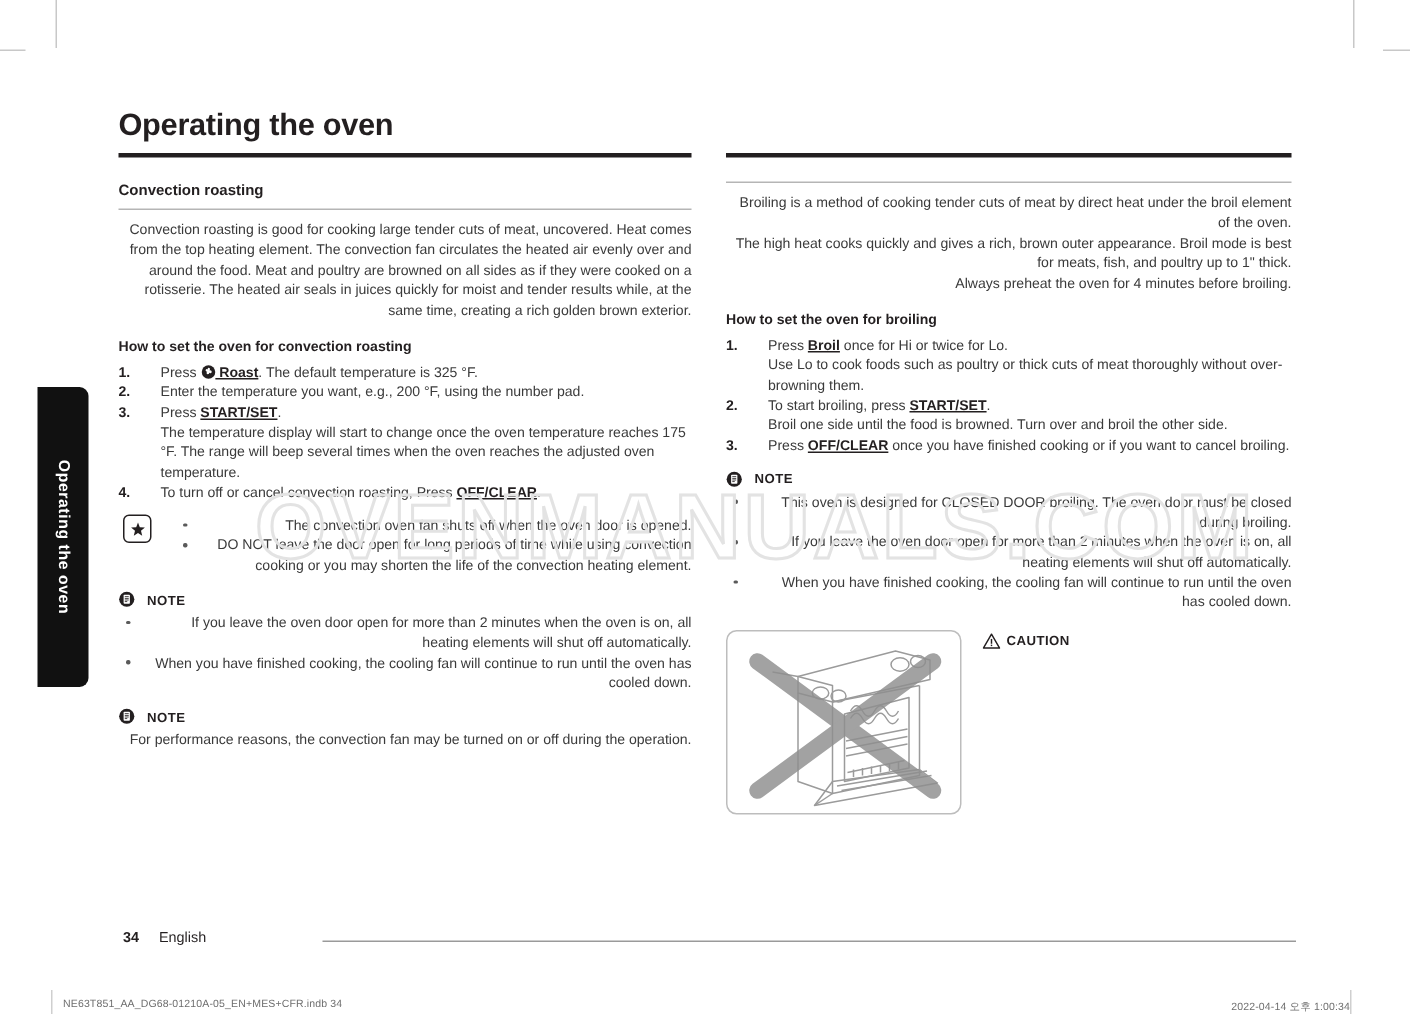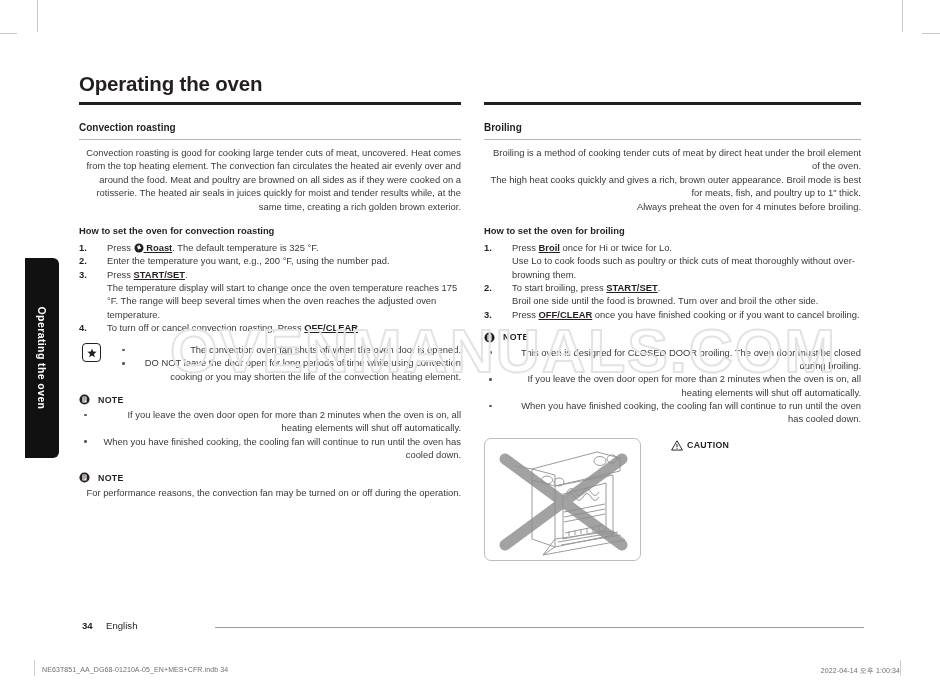--- a/index.html
+++ b/index.html
@@ -133,21 +133,21 @@
   }
   .tip-icon{
     position:absolute;left:3px;top:0;
     width:17px;height:17px;border:1.3px solid #231f20;border-radius:4px;
     display:flex;align-items:center;justify-content:center;
   }
   .tip-block ul.bul > li{padding-left:22px;}
   .tip-block ul.bul > li:before{left:6px;}
 
   
-  .caution-row{display:flex;gap:30px;margin-top:12px;}
+  .caution-row{display:flex;gap:14px;margin-top:12px;}
   .illus{
     width:155px;height:121px;
     border:1px solid #bdbdbd;border-radius:7px;
     flex:0 0 auto;position:relative;background:#fff;
     overflow:hidden;
   }
   .caution-col{flex:1 1 auto;padding-top:2px;}
   .caution-col ul.bul > li{padding-left:21px;}
 
   
@@ -264,21 +264,20 @@
           <rect x="7.6" y="12.4" width="3" height="1" fill="#231f20"></rect>
         </svg>
       <span class="txt">NOTE</span>
     </div>
     <p class="body">For performance reasons, the convection fan may be turned on or off during the operation.</p>
 
   </div>
 
   <div class="col col-right">
 
-    <div class="sec-head">Broiling</div>
     <div class="sec-rule"></div>
 
     <p class="body">Broiling is a method of cooking tender cuts of meat by direct heat under the broil element of the oven.</p>
     <p class="body">The high heat cooks quickly and gives a rich, brown outer appearance. Broil mode is best for meats, fish, and poultry up to 1" thick.</p>
     <p class="body">Always preheat the oven for 4 minutes before broiling.</p>
 
     <div class="sub-head">How to set the oven for broiling</div>
 
     <ol class="steps">
       <li>

